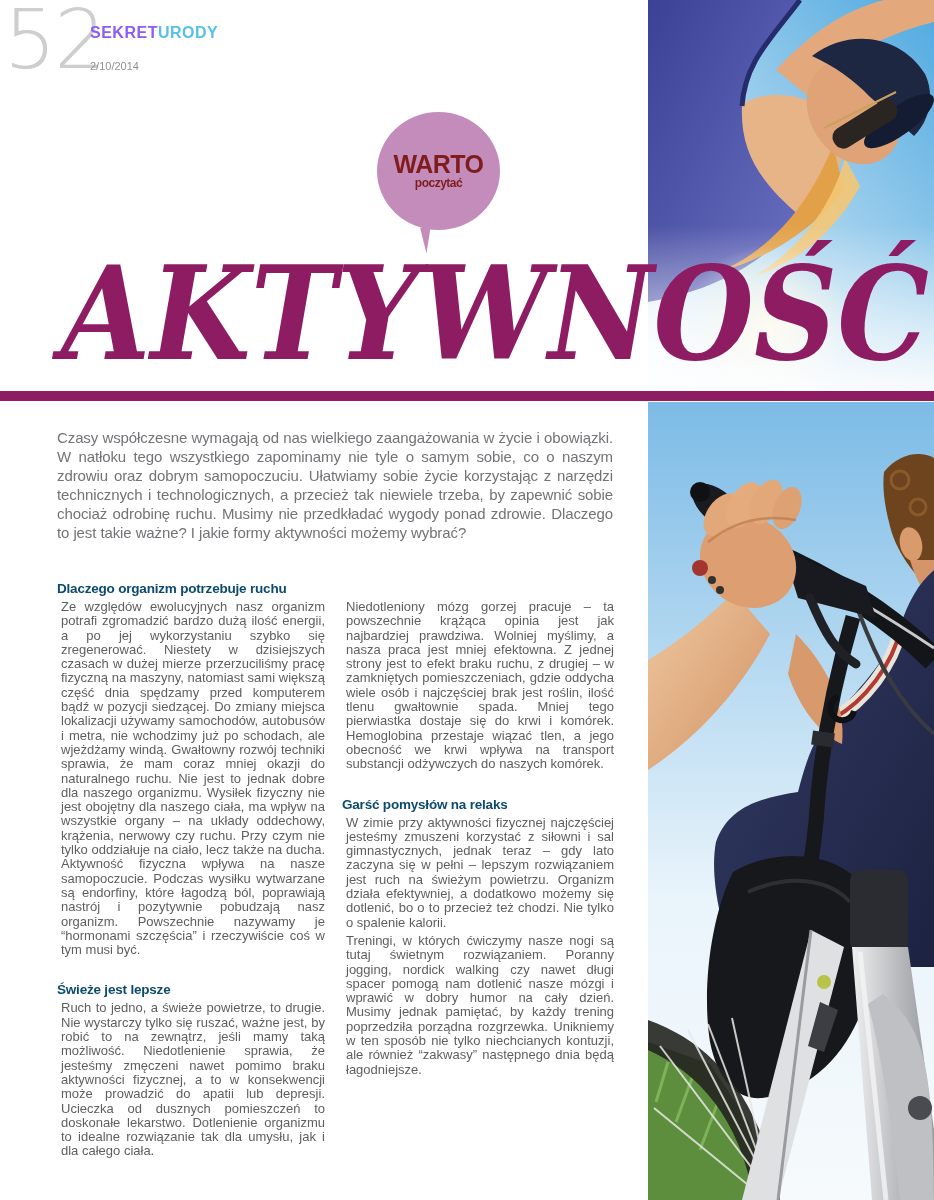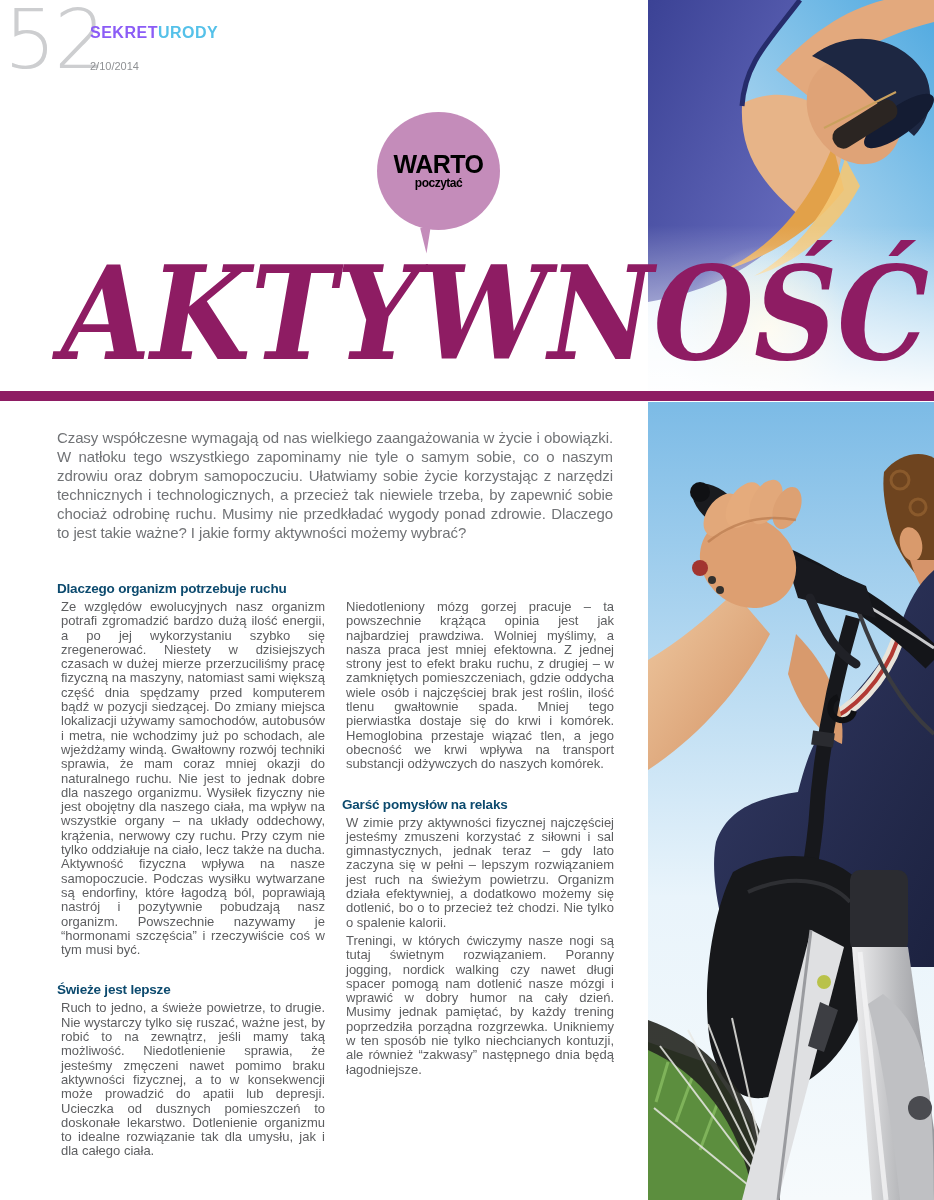--- a/index.html
+++ b/index.html
@@ -22,21 +22,21 @@
   
   .photo{position:absolute; overflow:hidden;}
   .photo-top{left:648px; top:0; width:286px; height:392px;}
   .photo-bottom{left:648px; top:402px; width:286px; height:798px;}
   .photo svg{display:block; width:100%; height:100%;}
   
   .badge{
     position:absolute; left:377px; top:112px; width:123px; height:118px;
     background:#c48cba; border-radius:50%;
     display:flex; flex-direction:column; align-items:center; justify-content:center;
-    color:#000000; text-align:center;
+    color:#7f1d1d; text-align:center;
   }
   .badge-line1{font-size:25px; font-weight:bold; letter-spacing:-.5px; line-height:1;}
   .badge-line2{font-size:12px; font-weight:bold; letter-spacing:-.5px; line-height:1.1;}
   .badge-tail{
     position:absolute; left:46px; top:113px; width:0; height:0;
     border-left:11px solid #c48cba; border-right:12px solid transparent;
     border-bottom:26px solid transparent; border-top:0;
     transform:rotate(-14deg);
   }
   

